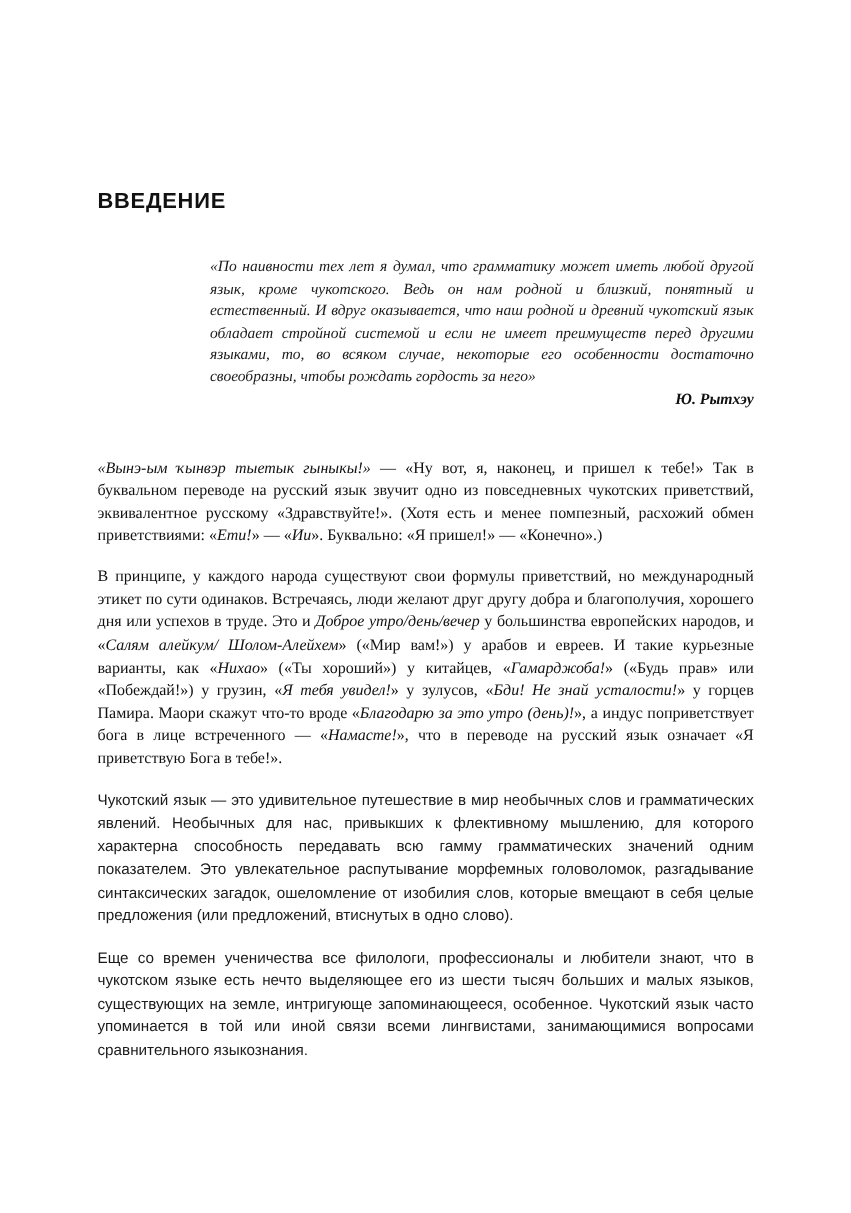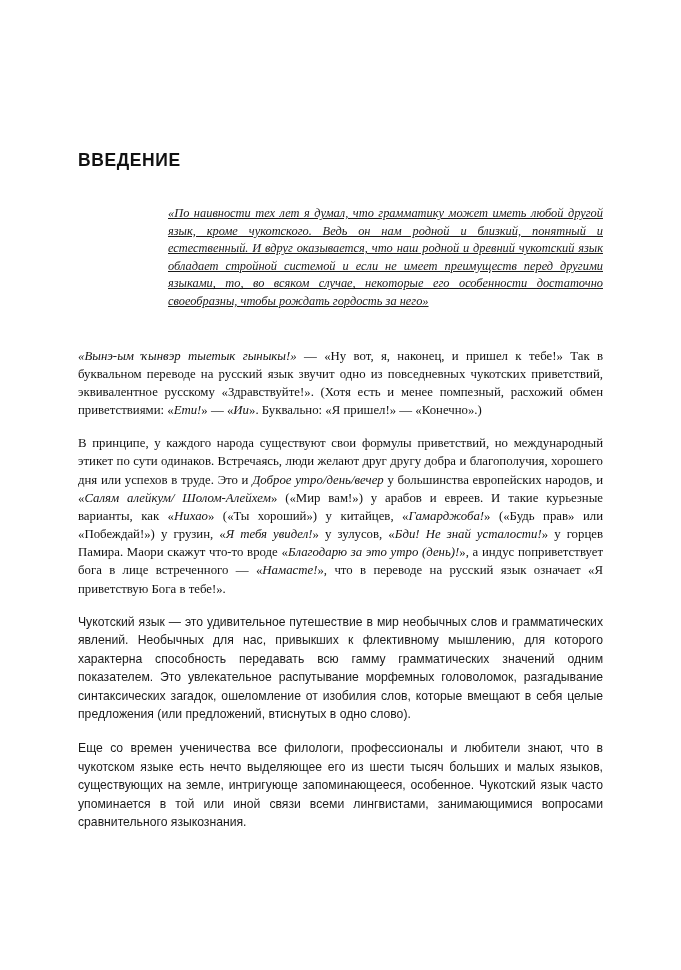--- a/index.html
+++ b/index.html
@@ -30,21 +30,20 @@
     margin: 0 0 34px 0;
   }
   .epigraph {
     margin: 0 0 0 90px;
     font-family: "Liberation Serif", serif;
     font-style: italic;
     font-size: 12.4px;
     line-height: 1.42;
     text-align: justify;
     color: #1a1a1a;
-    text-decoration: underline;
   }
   .epigraph p {
     margin: 0;
   }
   .epigraph-author {
     margin: 13px 0 0 0;
     text-align: right;
     font-family: "Liberation Serif", serif;
     font-style: italic;
     font-weight: bold;
@@ -78,20 +77,21 @@
 </style>
 </head>
 <body>
 
 <div class="page">
 
   <h1 class="chapter-title">ВВЕДЕНИЕ</h1>
 
   <div class="epigraph">
     <p>«По наивности тех лет я думал, что грамматику может иметь любой другой язык, кроме чукотского. Ведь он нам родной и близкий, понятный и естественный. И вдруг оказывается, что наш родной и древний чукотский язык обладает стройной системой и если не имеет преимуществ перед другими языками, то, во всяком случае, некоторые его особенности достаточно своеобразны, чтобы рождать гордость за него»</p>
+    <p class="epigraph-author">Ю. Рытхэу</p>
   </div>
 
   <div class="body-block" id="body-block">
       <p class="serif"><i>«Вынэ-ым ҡынвэр тыетык гыныкы!»</i> — «Ну вот, я, наконец, и пришел к тебе!» Так в буквальном переводе на русский язык звучит одно из повседневных чукотских приветствий, эквивалентное русскому «Здравствуйте!». (Хотя есть и менее помпезный, расхожий обмен приветствиями: «<i>Ети!</i>» — «<i>Ии</i>». Буквально: «Я пришел!» — «Конечно».)</p>
       <p class="serif">В принципе, у каждого народа существуют свои формулы приветствий, но международный этикет по сути одинаков. Встречаясь, люди желают друг другу добра и благополучия, хорошего дня или успехов в труде. Это и <i>Доброе утро/день/вечер</i> у большинства европейских народов, и «<i>Салям алейкум/ Шолом-Алейхем</i>» («Мир вам!») у арабов и евреев. И такие курьезные варианты, как «<i>Нихао</i>» («Ты хороший») у китайцев, «<i>Гамарджоба!</i>» («Будь прав» или «Побеждай!») у грузин, «<i>Я тебя увидел!</i>» у зулусов, «<i>Бди! Не знай усталости!</i>» у горцев Памира. Маори скажут что-то вроде «<i>Благодарю за это утро (день)!</i>», а индус поприветствует бога в лице встреченного — «<i>Намасте!</i>», что в переводе на русский язык означает «Я приветствую Бога в тебе!».</p>
       <p class="sans">Чукотский язык — это удивительное путешествие в мир необычных слов и грамматических явлений. Необычных для нас, привыкших к <b>флективному мышлению</b>, для которого характерна способность передавать <b>всю</b> гамму грамматических значений <b>одним</b> показателем. Это увлекательное распутывание морфемных головоломок, разгадывание синтаксических загадок, ошеломление от изобилия слов, которые вмещают в себя целые предложения (или предложений, втиснутых в одно слово).</p>
       <p class="sans">Еще со времен ученичества все филологи, профессионалы и любители знают, что в чукотском языке есть нечто выделяющее его из шести тысяч больших и малых языков, существующих на земле, интригующе запоминающееся, особенное. Чукотский язык часто упоминается в той или иной связи всеми лингвистами, занимающимися вопросами сравнительного языкознания.</p>
     </div>
 
 </div>

